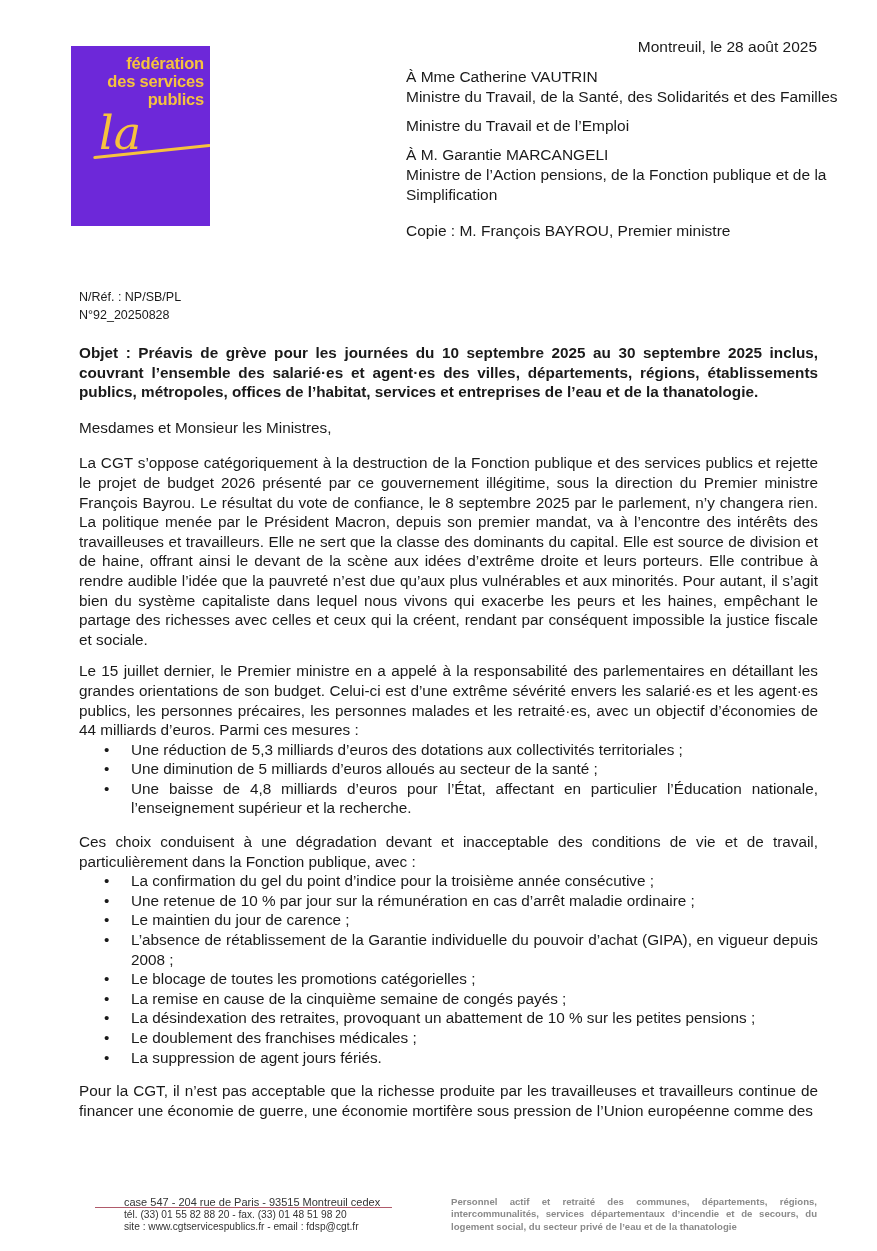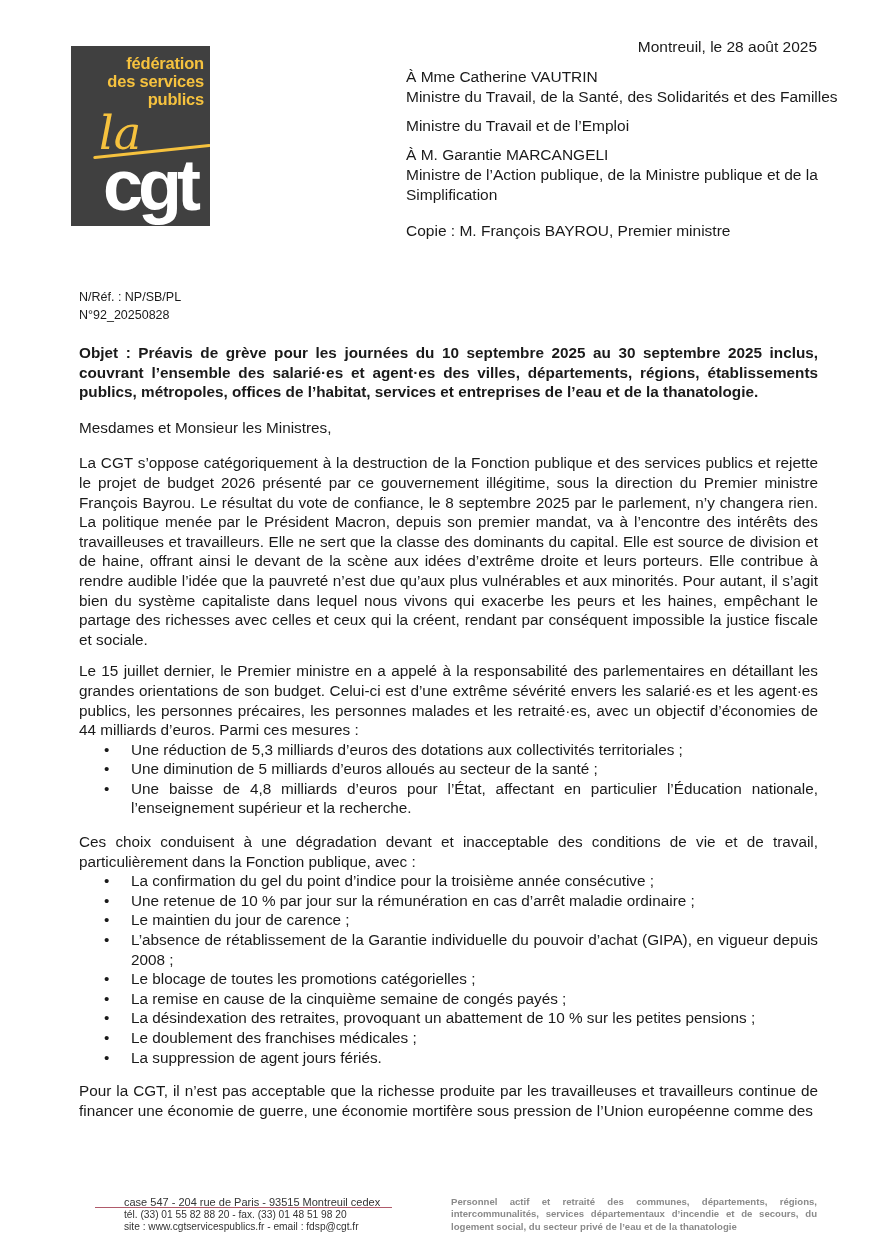--- a/index.html
+++ b/index.html
@@ -1,21 +1,21 @@
 <!DOCTYPE html>
 <html><head>
 <meta charset="utf-8">
 <style>
   html, body { margin: 0; padding: 0; background: #ffffff; }
   body { width: 877px; height: 1251px; position: relative; overflow: hidden;
          font-family: "Liberation Sans", sans-serif; color: #1a1a1a; }
   .abs { position: absolute; }
 
   
-  .logo { left: 71px; top: 46px; width: 139px; height: 180px; background: #404040; overflow: hidden; }
+  .logo { left: 71px; top: 46px; width: 139px; height: 180px; background: #6d28d9; overflow: hidden; }
   .logo .line { position: absolute; right: 6px; color: #f6c23e; font-weight: bold; font-size: 16.5px; line-height: 18px; text-align: right; letter-spacing: -0.2px; }
   .logo .l1 { top: 8px; }
   .logo .l2 { top: 26px; }
   .logo .l3 { top: 44px; }
   .logo .la { position: absolute; left: 28px; top: 62px; font-family: "DejaVu Serif", serif; font-style: italic; color: #f6c23e; font-size: 46px; line-height: 50px; }
   .logo .swoosh { position: absolute; left: 22px; top: 104px; width: 118px; height: 3px; background: #f6c23e; transform: rotate(-6deg); border-radius: 2px; }
   .logo .cgt { position: absolute; left: 32px; top: 100px; color: #ffffff; font-weight: bold; font-size: 72px; line-height: 78px; letter-spacing: -5px; }
 
   
   .date { right: 60px; top: 38px; font-size: 15.5px; }
@@ -42,36 +42,35 @@
 </style>
 </head>
 <body>
 
 <div class="abs logo">
   <div class="line l1">fédération</div>
   <div class="line l2">des services</div>
   <div class="line l3">publics</div>
   <div class="la">la</div>
   <div class="swoosh"></div>
-  <div class="cgt">cgt</div>
 </div>
 
 <div class="abs date">Montreuil, le 28 août 2025</div>
 
 <div class="abs recipients">
   <div class="block">
     <div>À Mme Catherine VAUTRIN</div>
     <div>Ministre du Travail, de la Santé, des Solidarités et des Familles</div>
   </div>
   <div class="block">
     <div>Ministre du Travail et de l’Emploi</div>
   </div>
   <div class="block">
     <div>À M. Garantie MARCANGELI</div>
-    <div>Ministre de l’Action publique, de la Ministre publique et de la Simplification</div>
+    <div>Ministre de l’Action pensions, de la Fonction publique et de la Simplification</div>
   </div>
   <div class="copy">Copie : M. François BAYROU, Premier ministre</div>
 </div>
 
 <div class="abs ref">
   <div>N/Réf. : NP/SB/PL</div>
   <div>N°92_20250828</div>
 </div>
 
 <div class="abs main">

